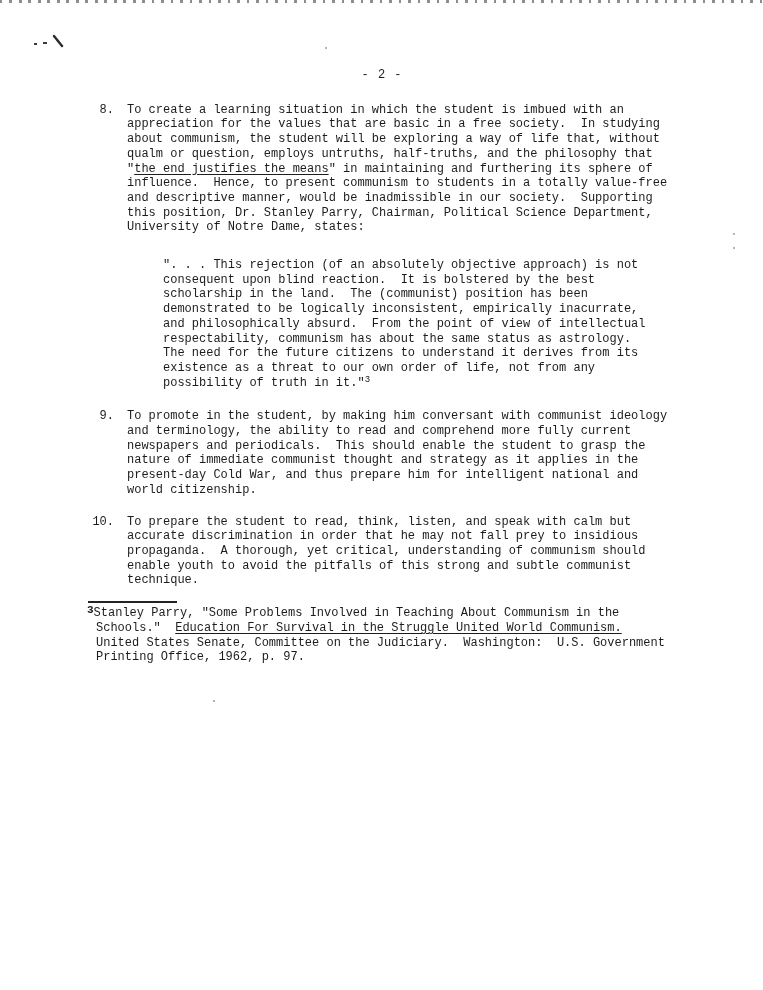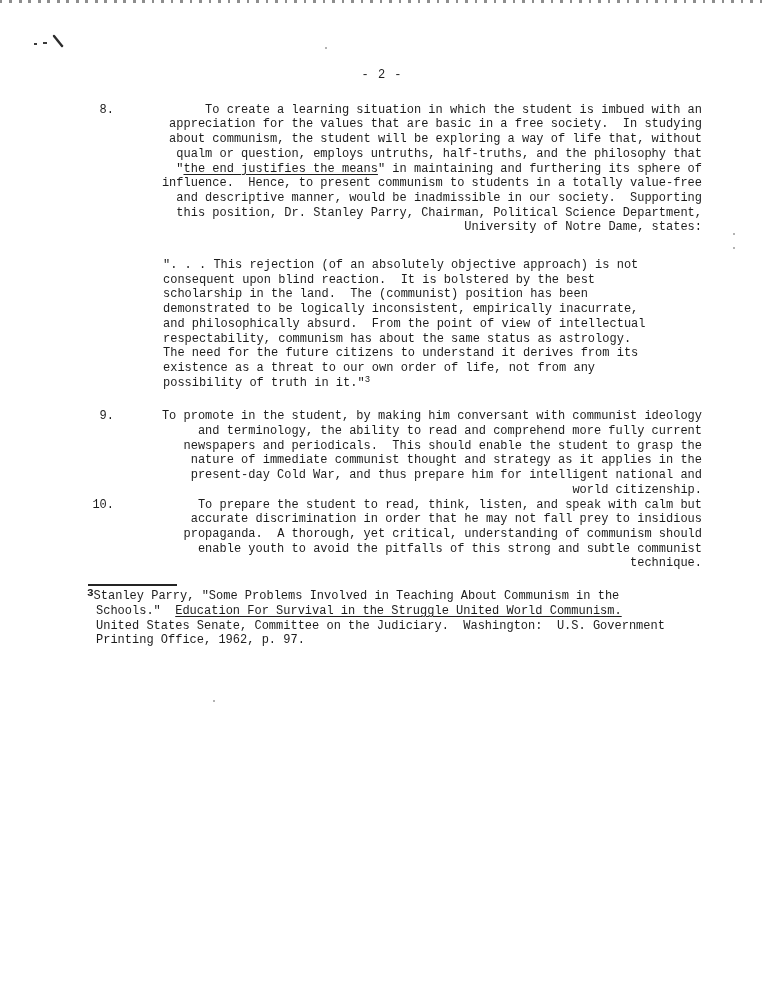--- a/index.html
+++ b/index.html
@@ -61,25 +61,24 @@
   .item .num {
     flex: none;
     width: 27px;
     text-align: right;
     white-space: pre;
   }
   .item .body {
     margin-left: 13px;
     white-space: pre-wrap;
     width: 575px;
-    text-align: right;
   }
   .item-8  { margin-top: 20px; }
   .item-9  { margin-top: 19px; }
-  .item-10 { }
+  .item-10 { margin-top: 17px; }
 
   .quote {
     margin-top: 23px;
     margin-left: 76px;
     width: 500px;
     white-space: pre-wrap;
   }
   .u {
     text-decoration: underline;
     text-underline-offset: 2px;

